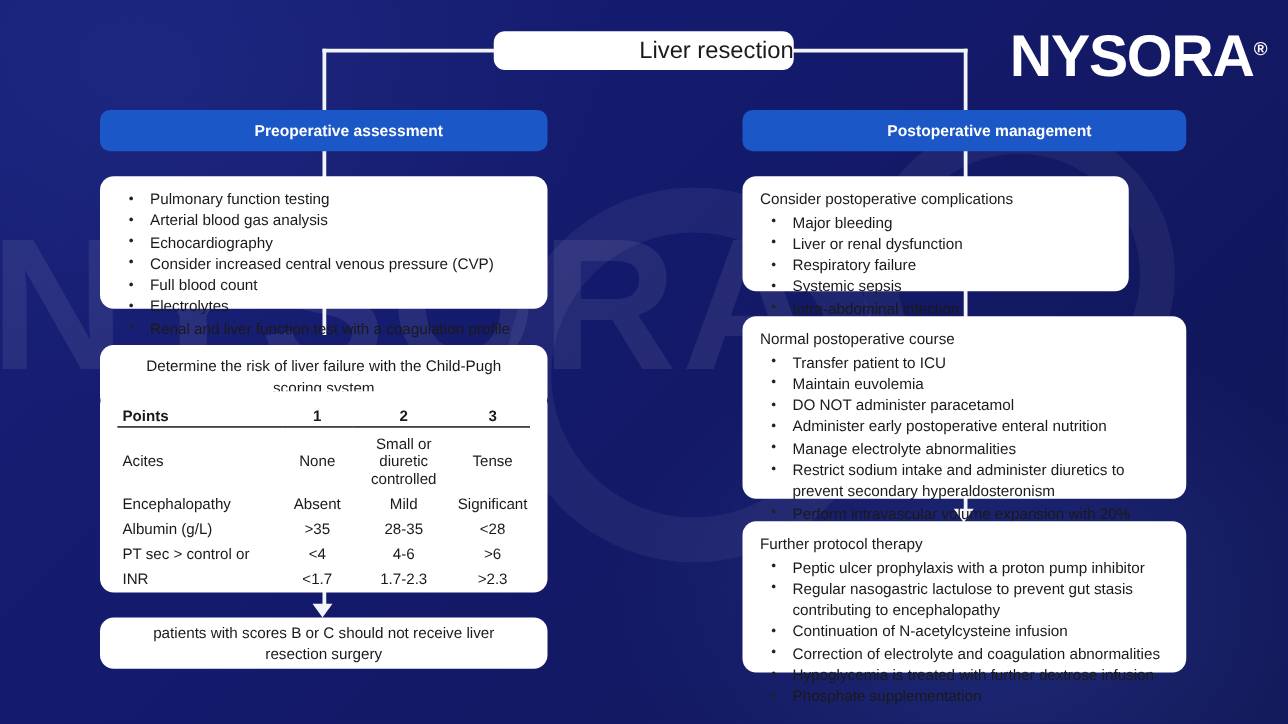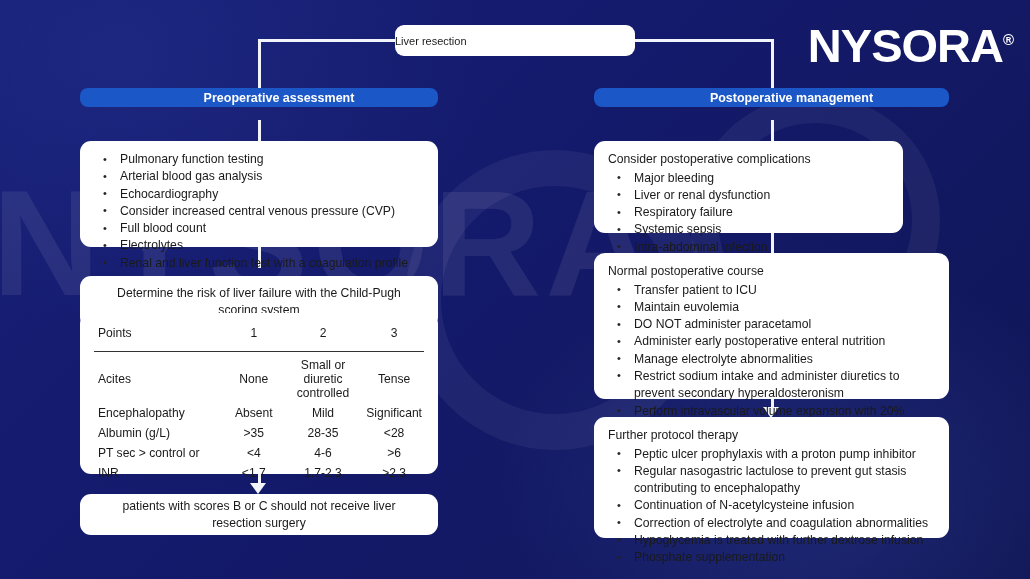--- a/index.html
+++ b/index.html
@@ -88,28 +88,28 @@
     color: #1a1a1a;
   }
 
   .title-box {
     left: 395px;
     top: 25px;
     width: 240px;
     height: 31px;
     display: flex;
     align-items: center;
-    justify-content: flex-start;
-    font-size: 11px;
+    justify-content: flex-end;
+    font-size: 19px;
     border-radius: 9px;
   }
 
   .hdr {
     position: absolute;
-    height: 19px;
+    height: 33px;
     background: #1b57c6;
     border-radius: 8px;
     display: flex;
     align-items: center;
     justify-content: center;
     color: #ffffff;
     font-size: 12.5px;
     font-weight: 700;
     padding-left: 40px;
   }
@@ -156,22 +156,22 @@
     width: 100%;
     border-collapse: collapse;
     font-size: 12.1px;
   }
   table.cp th, table.cp td {
     padding: 3px 2px;
     font-weight: 400;
     vertical-align: middle;
   }
   table.cp thead th {
-    font-weight: 400;
-    padding-bottom: 11px;
+    font-weight: 700;
+    padding-bottom: 1px;
     border-bottom: 1.6px solid #333;
     margin-left: 40px;
   }
   table.cp thead th.lbl { text-align: left; padding-left: 4px; }
   table.cp thead th.num { text-align: center; }
   table.cp tbody td.lbl { text-align: left; padding-left: 4px; }
   table.cp tbody td.num { text-align: center; }
   table.cp tbody tr:first-child td { padding-top: 6px; }
 
   .col-lbl { width: 40%; }

